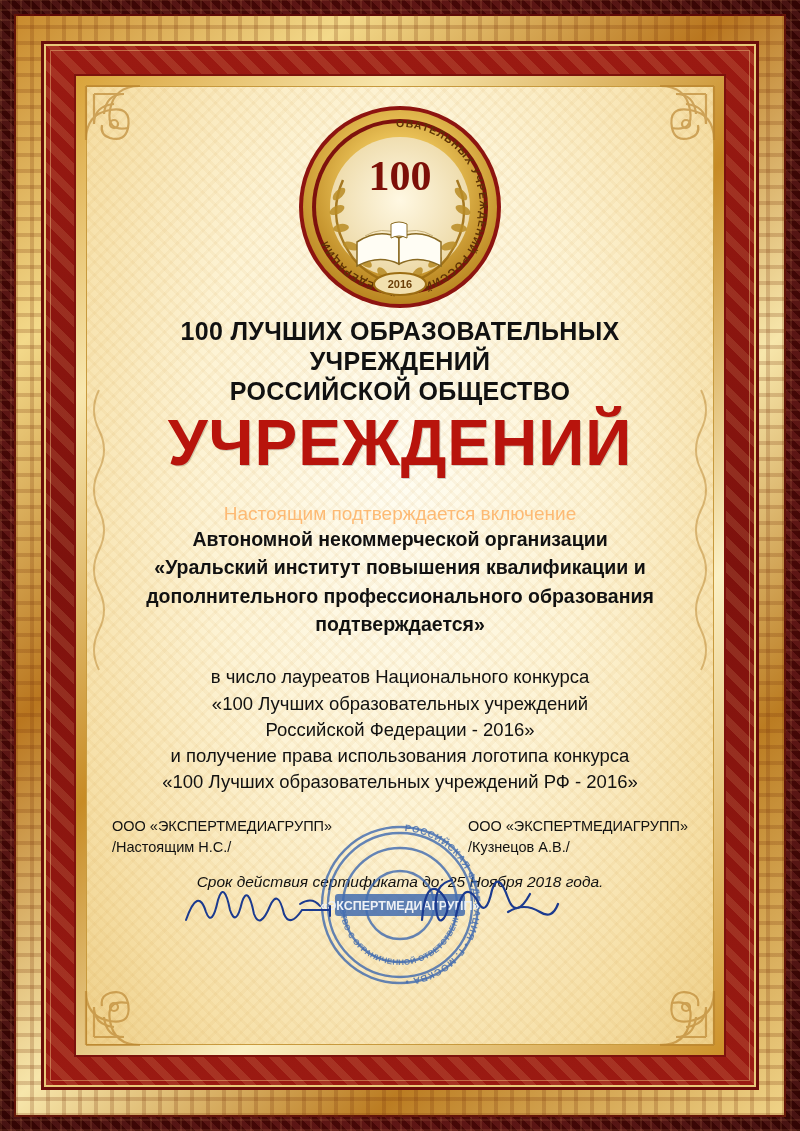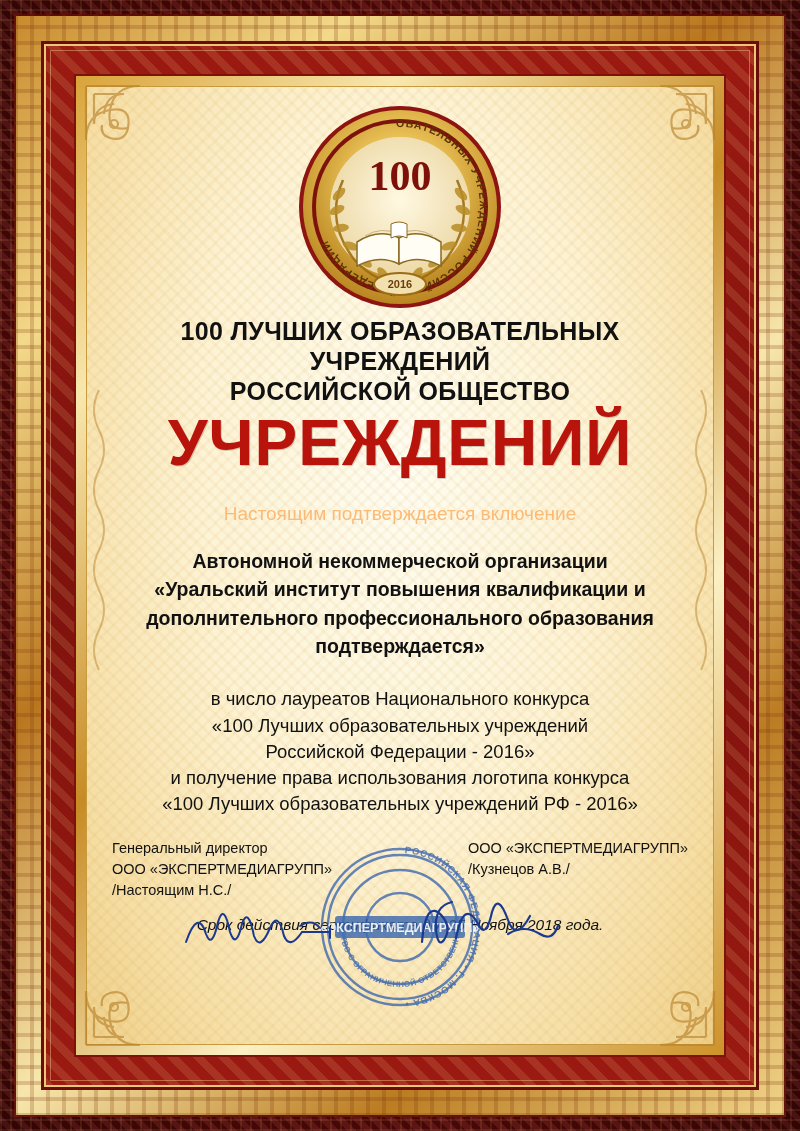--- a/index.html
+++ b/index.html
@@ -146,21 +146,20 @@
     line-height: 1.05;
     text-shadow: 1px 1px 0 rgba(0,0,0,0.18);
   }
   .confirm-line {
     margin-top: 26px;
     font-size: 19px;
     color: #fdba74;
     text-align: center;
   }
   .recipient {
-    margin-top: 22px;
     text-align: center;
     color: #111;
     font-weight: bold;
     font-size: 19.5px;
     line-height: 1.45;
     max-width: 580px;
   }
   .award-text {
     margin-top: 26px;
     text-align: center;
@@ -379,21 +378,20 @@
       <div>в число лауреатов Национального конкурса</div>
       <div>«100 Лучших образовательных учреждений</div>
       <div>Российской Федерации - 2016»</div>
       <div>и получение права использования логотипа конкурса</div>
       <div>«100 Лучших образовательных учреждений РФ - 2016»</div>
     </div>
 
     <div class="sign-area">
 
       <div class="sign-col left">
-        <div>Генеральный директор</div>
         <div>ООО «ЭКСПЕРТМЕДИАГРУПП»</div>
         <div>/Настоящим Н.С./</div>
       </div>
 
       <div class="sign-col right">
         <div>ООО «ЭКСПЕРТМЕДИАГРУПП»</div>
         <div>/Кузнецов А.В./</div>
       </div>
 
       <div class="stamp">

